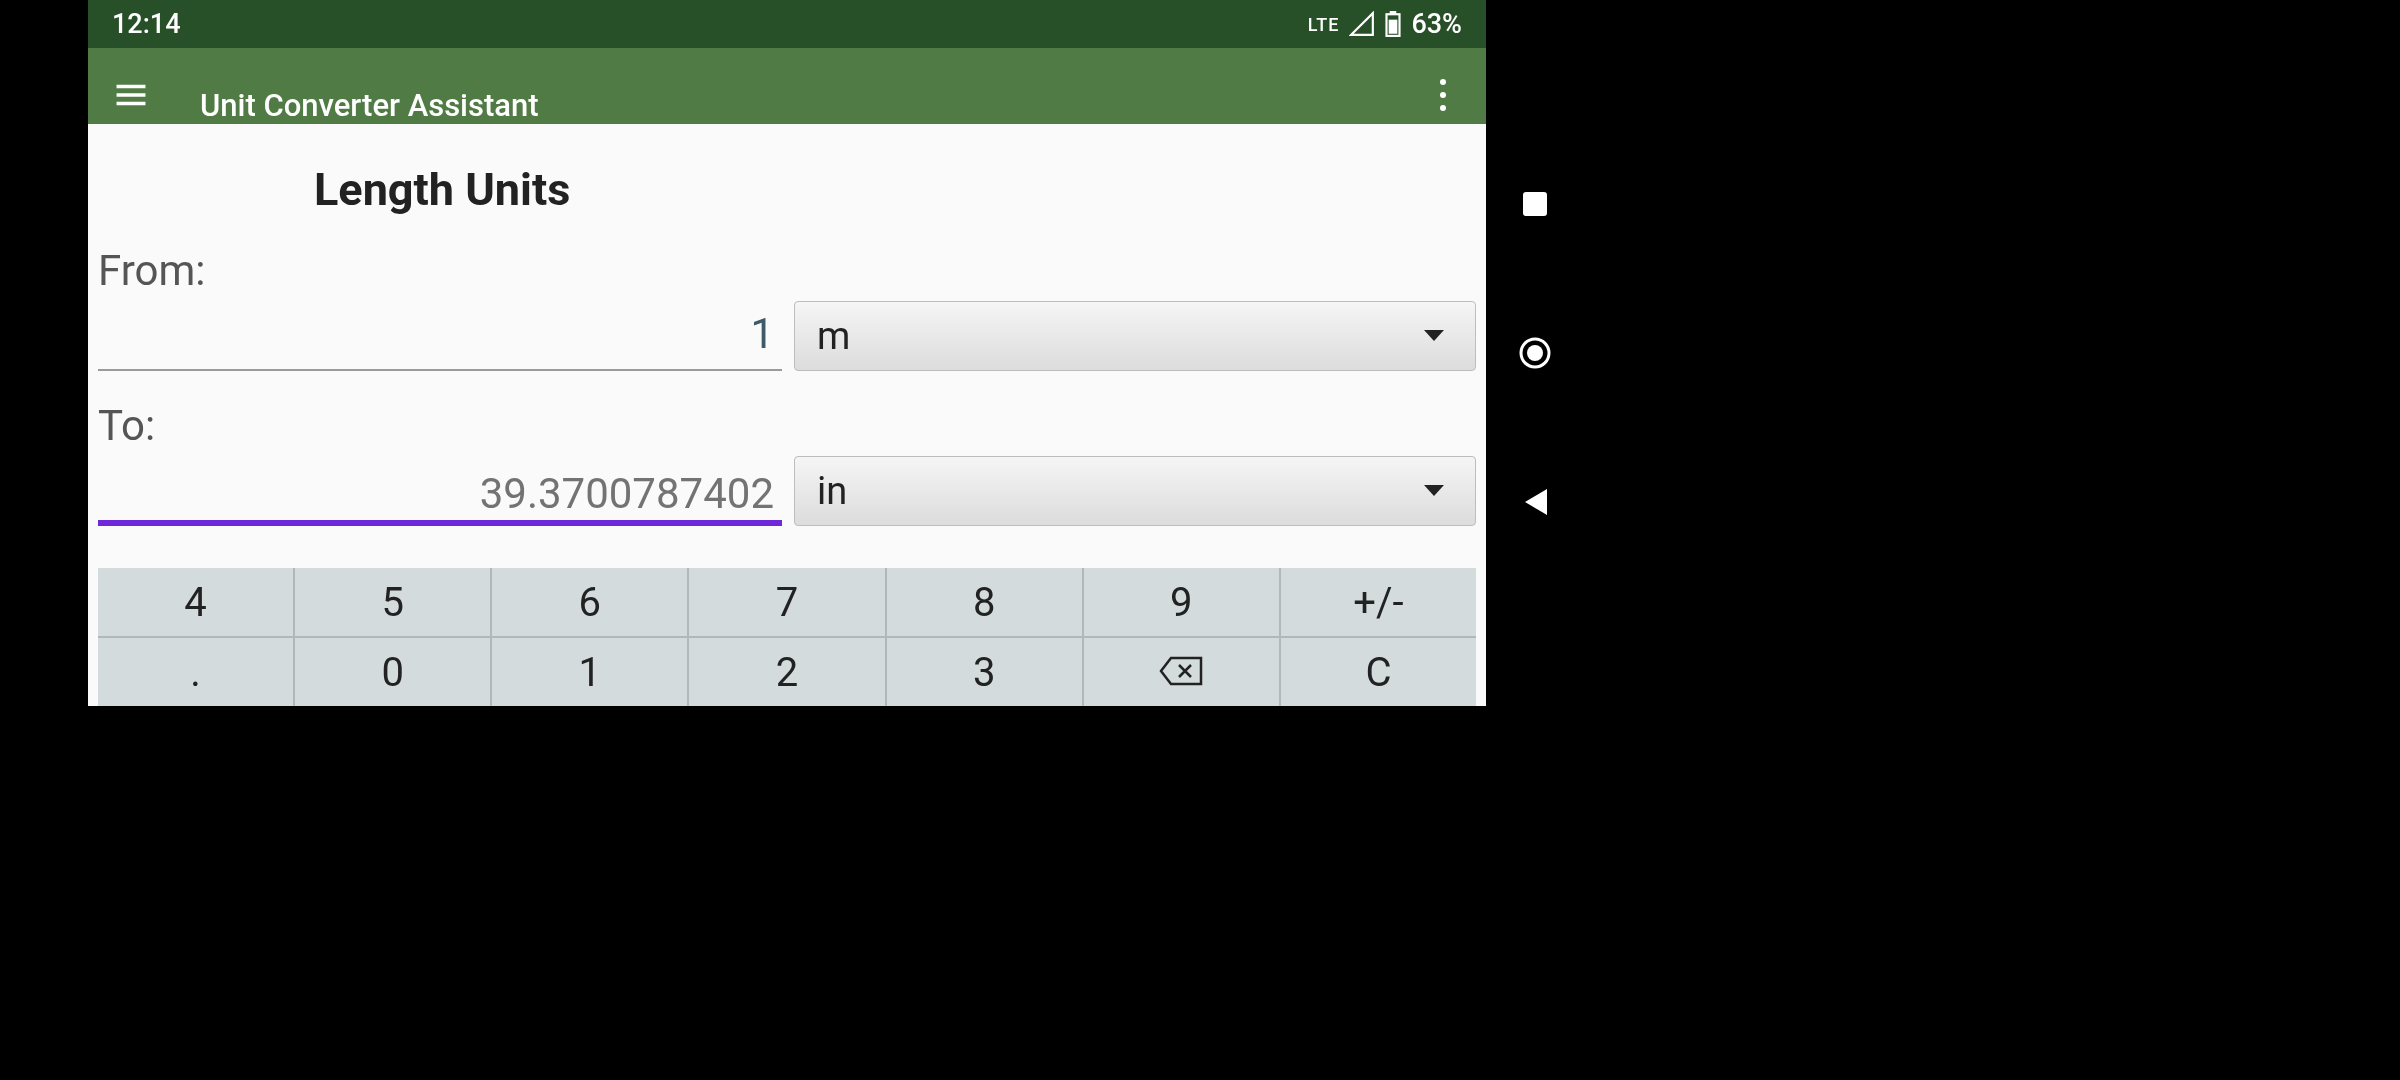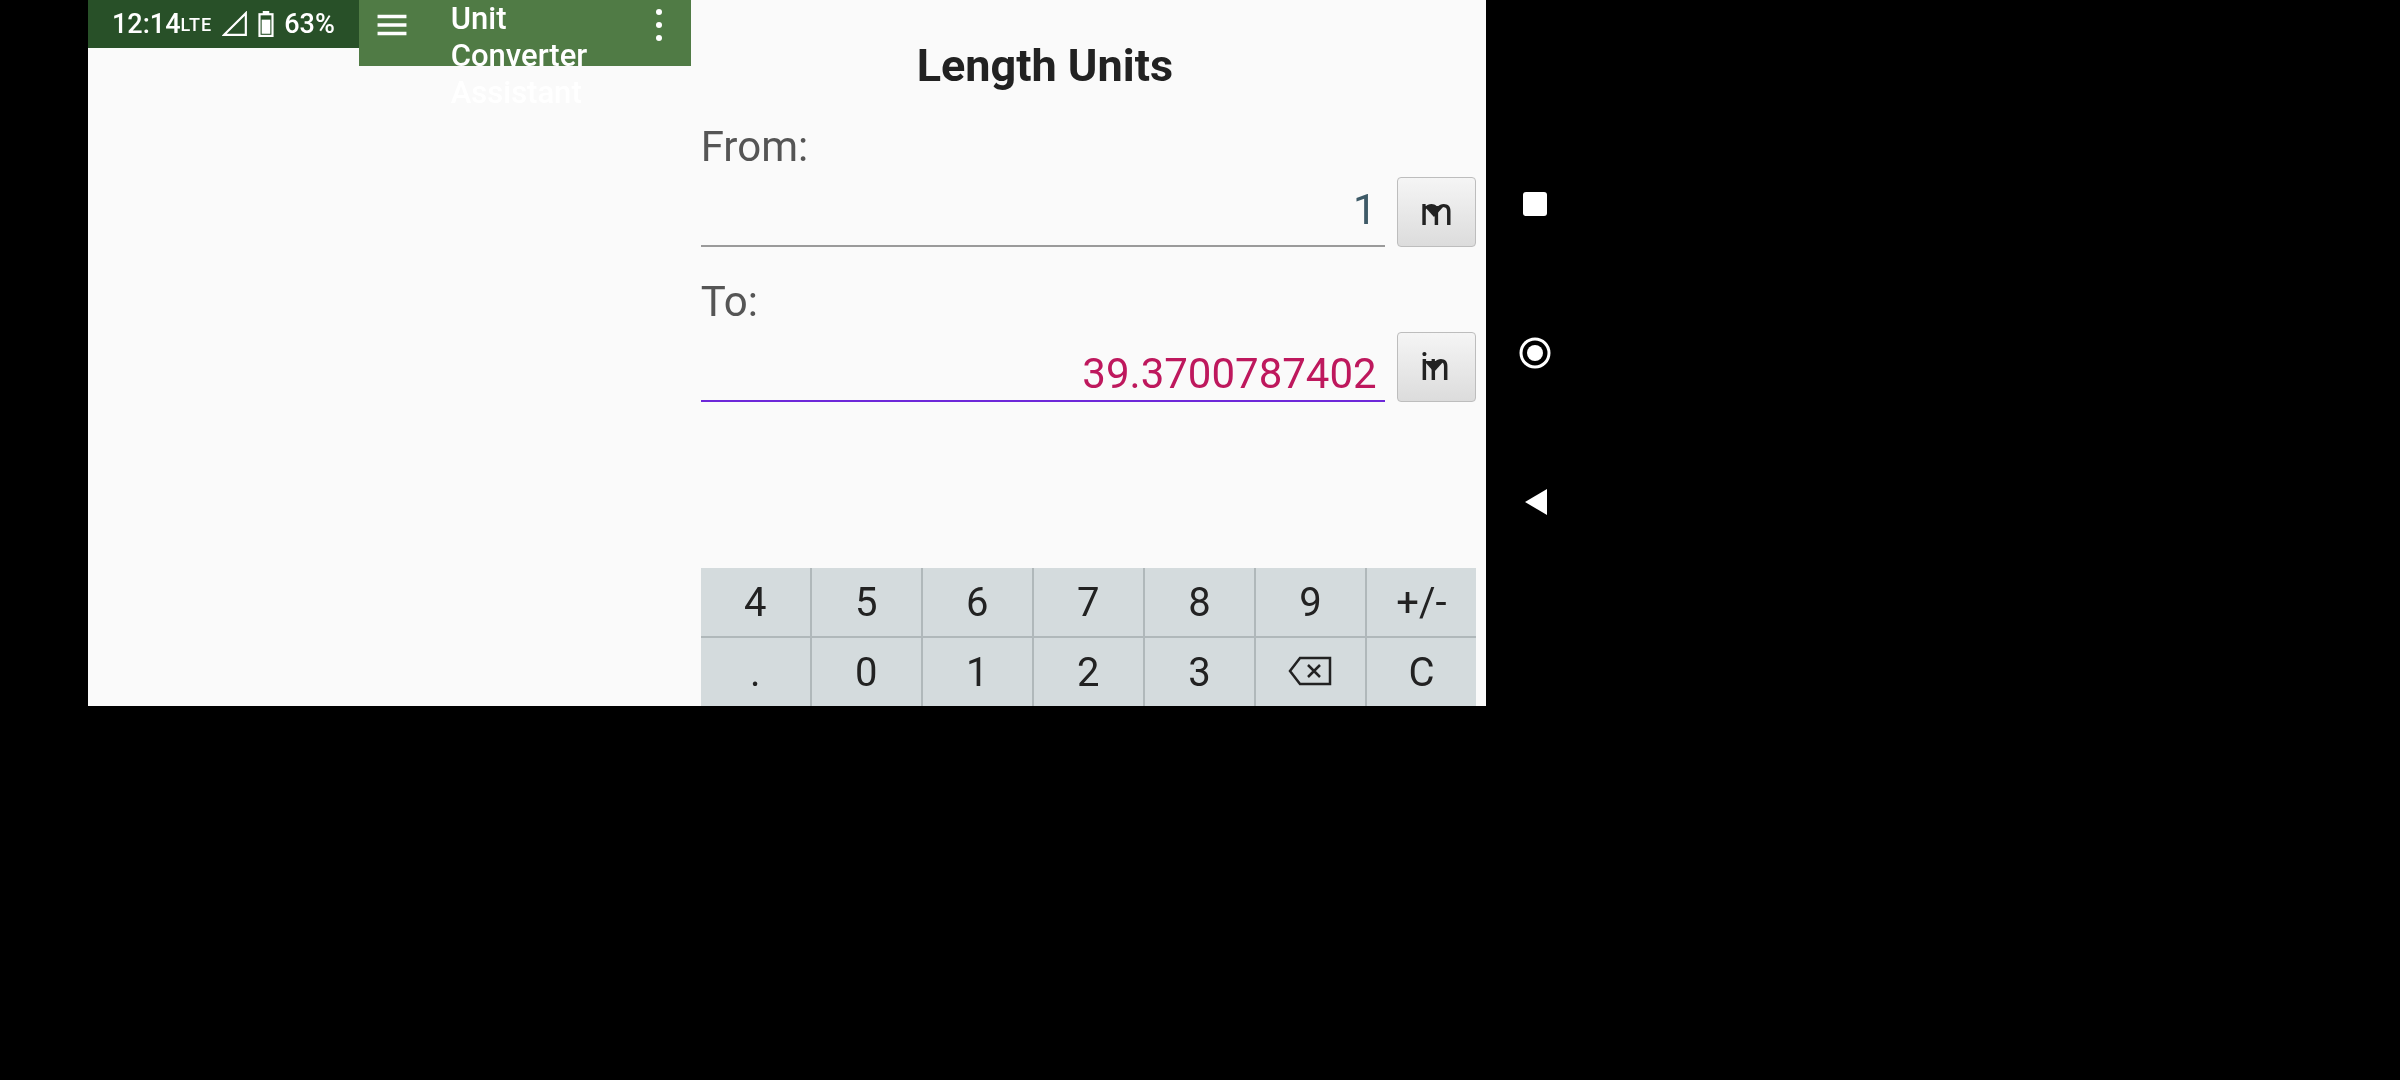--- a/index.html
+++ b/index.html
@@ -5,45 +5,45 @@
   * { box-sizing: border-box; margin: 0; padding: 0; }
   html, body { width: 2400px; height: 1080px; font-family: Roboto, Arial, sans-serif; background: #000; overflow: hidden; }
   .device {
     position: absolute;
     left: 88px;
     top: 0;
     width: 1398px;
     height: 706px;
     background: #fafafa;
     display: flex;
-    flex-direction: row;
+    flex-direction: column;
   }
   
   .status-bar {
     height: 48px;
     background: #285028;
     color: #fff;
     display: flex;
     align-items: center;
     padding: 0 24px;
     font-size: 27px;
     font-weight: 500;
   }
   .status-bar .time { flex: 0 0 auto; }
   .status-bar .spacer { flex: 1; }
   .status-bar .right { display: flex; align-items: center; gap: 10px; }
   .status-bar .lte { font-size: 18px; letter-spacing: 1px; }
   .status-bar svg { display: block; }
   
   .app-bar {
-    height: 66px;
+    height: 76px;
     background: #507b45;
     color: #fff;
     display: flex;
-    align-items: flex-start;
+    align-items: flex-end;
     padding: 0 16px;
   }
   .hamburger {
     width: 54px; height: 54px;
     display: flex; align-items: center; justify-content: center;
     cursor: pointer;
   }
   .hamburger svg { width: 34px; height: 34px; }
   .app-title {
     margin-left: 42px;
@@ -93,23 +93,23 @@
     background: transparent;
     font-size: 42px;
     color: #3e5a67;
     text-align: right;
     padding-right: 8px;
     padding-bottom: 2px;
   }
   .value-output {
     flex: 0 0 684px;
     height: 62px;
-    border-bottom: 2px solid #6d28d9;
+    border-bottom: 6px solid #6d28d9;
     font-size: 42px;
-    color: #be185d;
+    color: #737373;
     text-align: right;
     padding-right: 8px;
     display: flex;
     align-items: flex-end;
     justify-content: flex-end;
     padding-bottom: 2px;
   }
   .unit-select {
     flex: 1;
     height: 70px;

